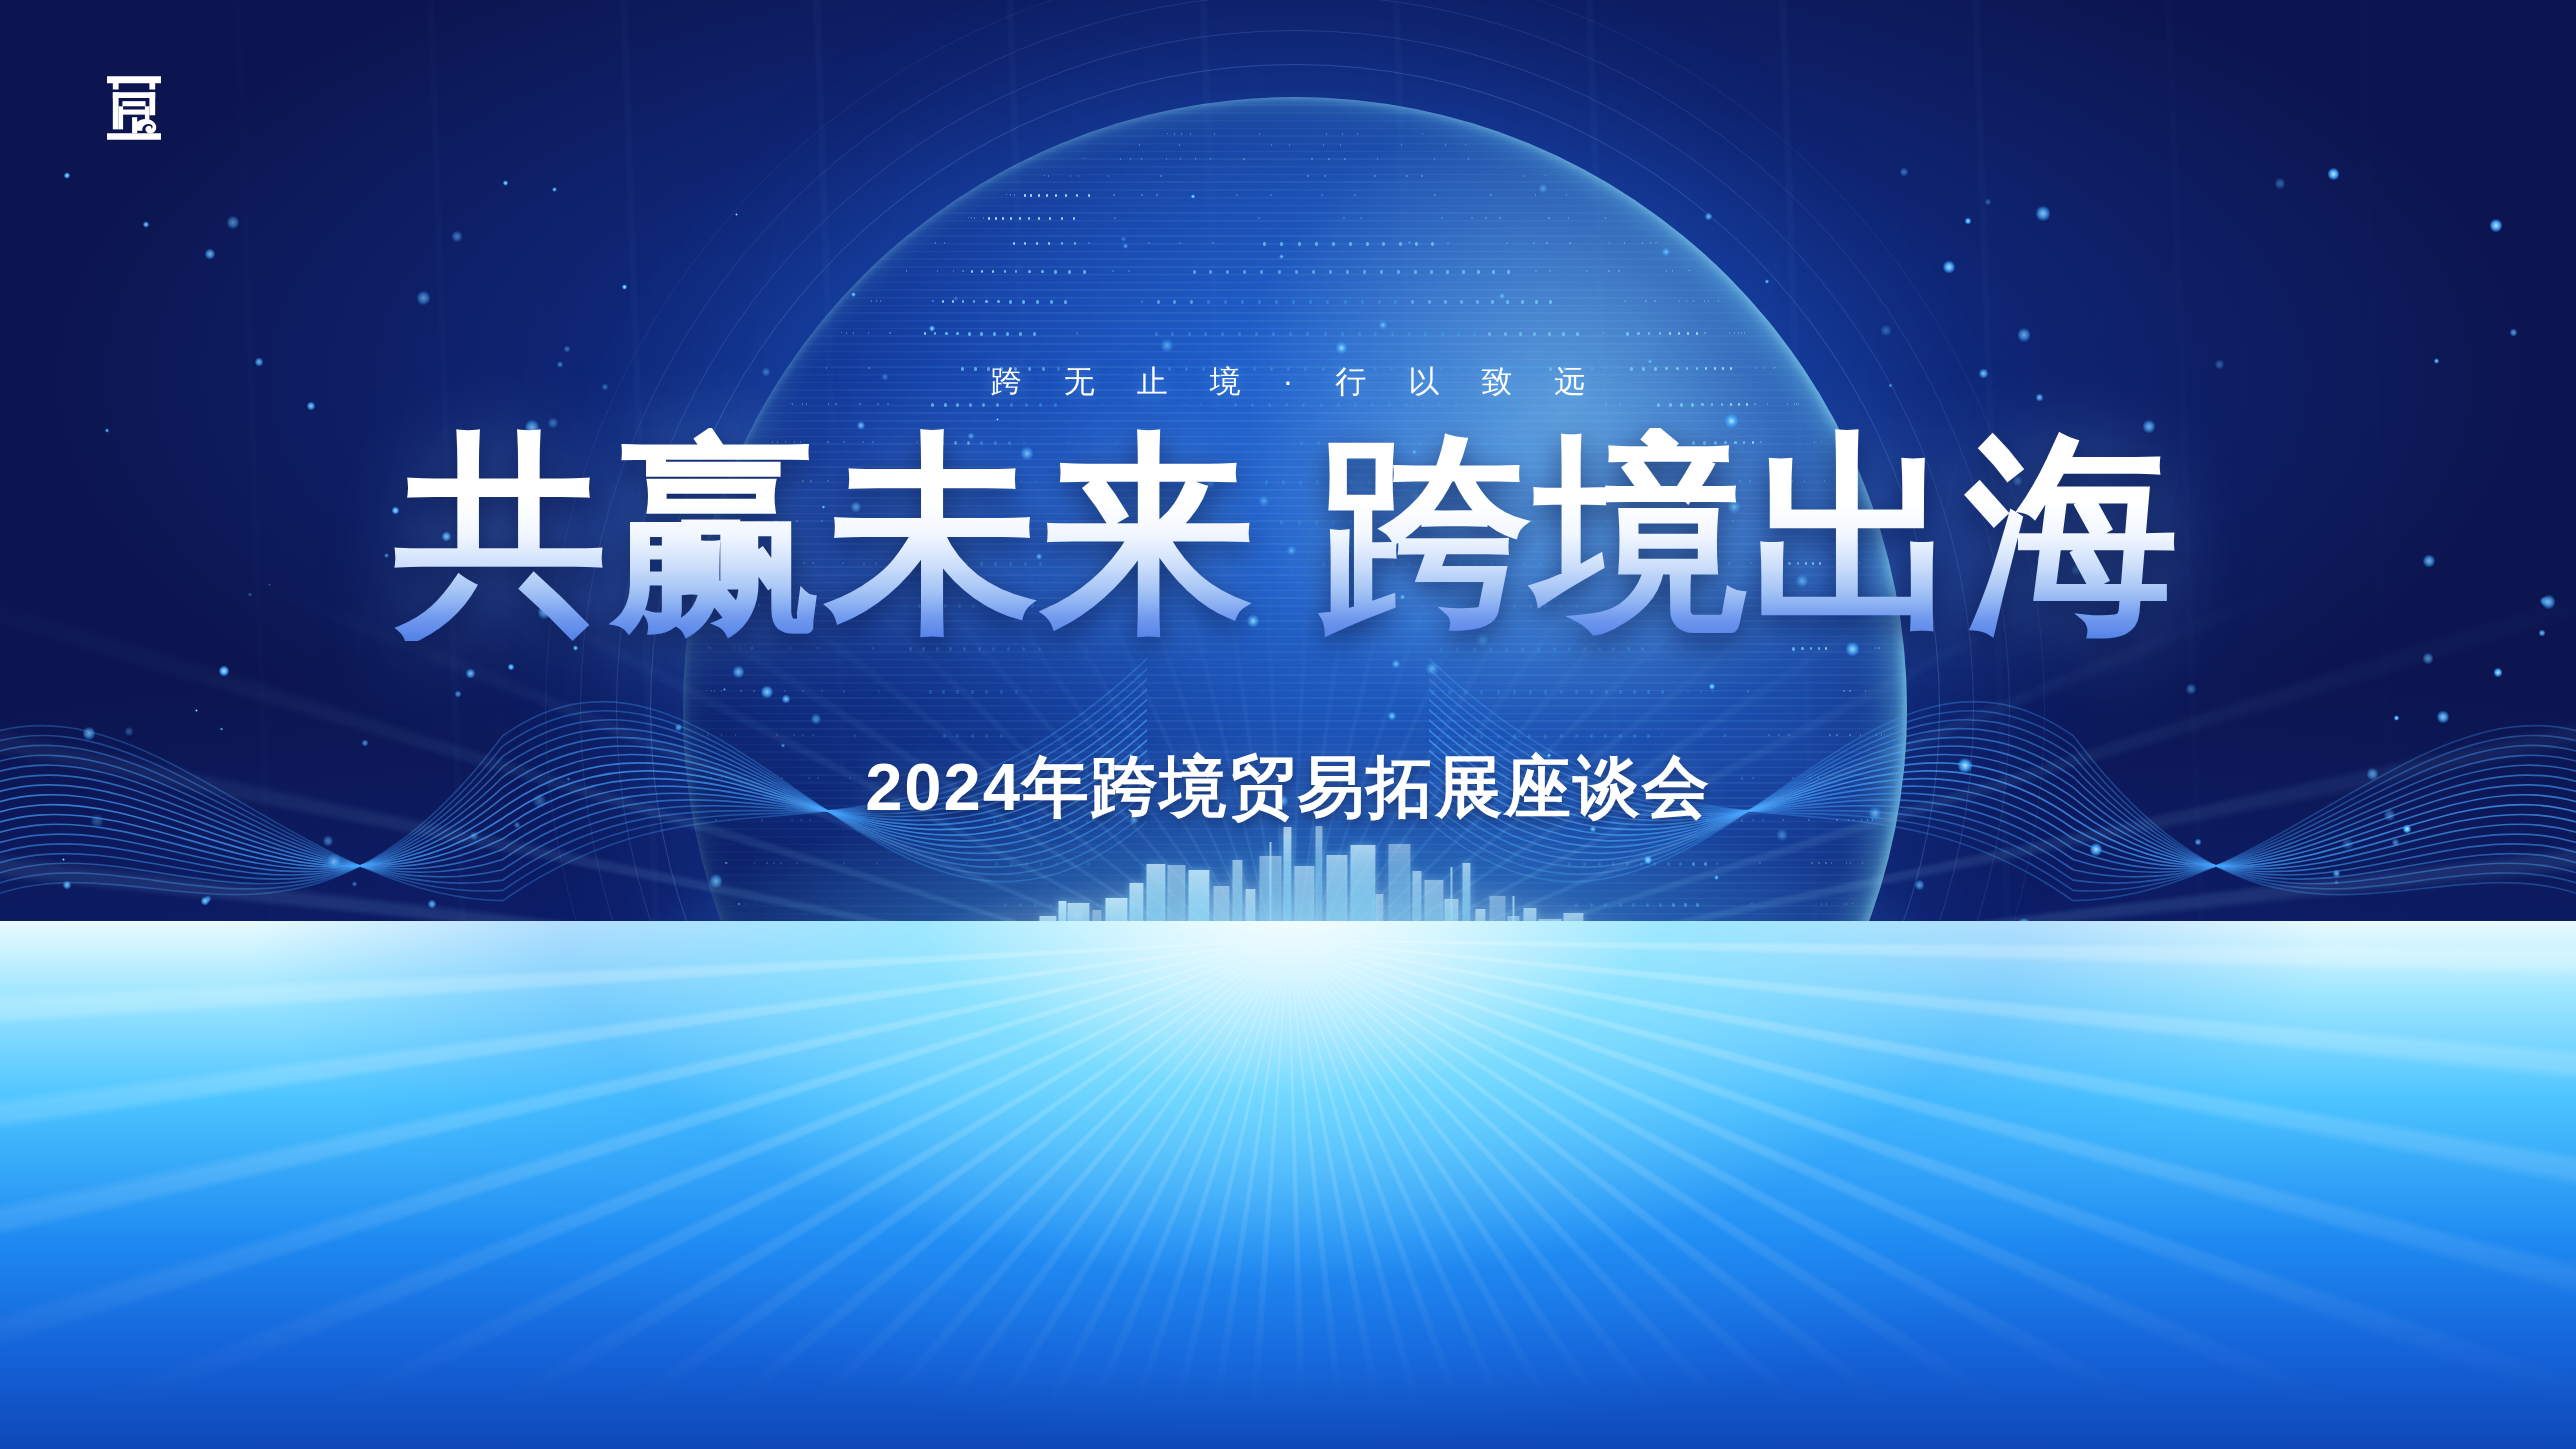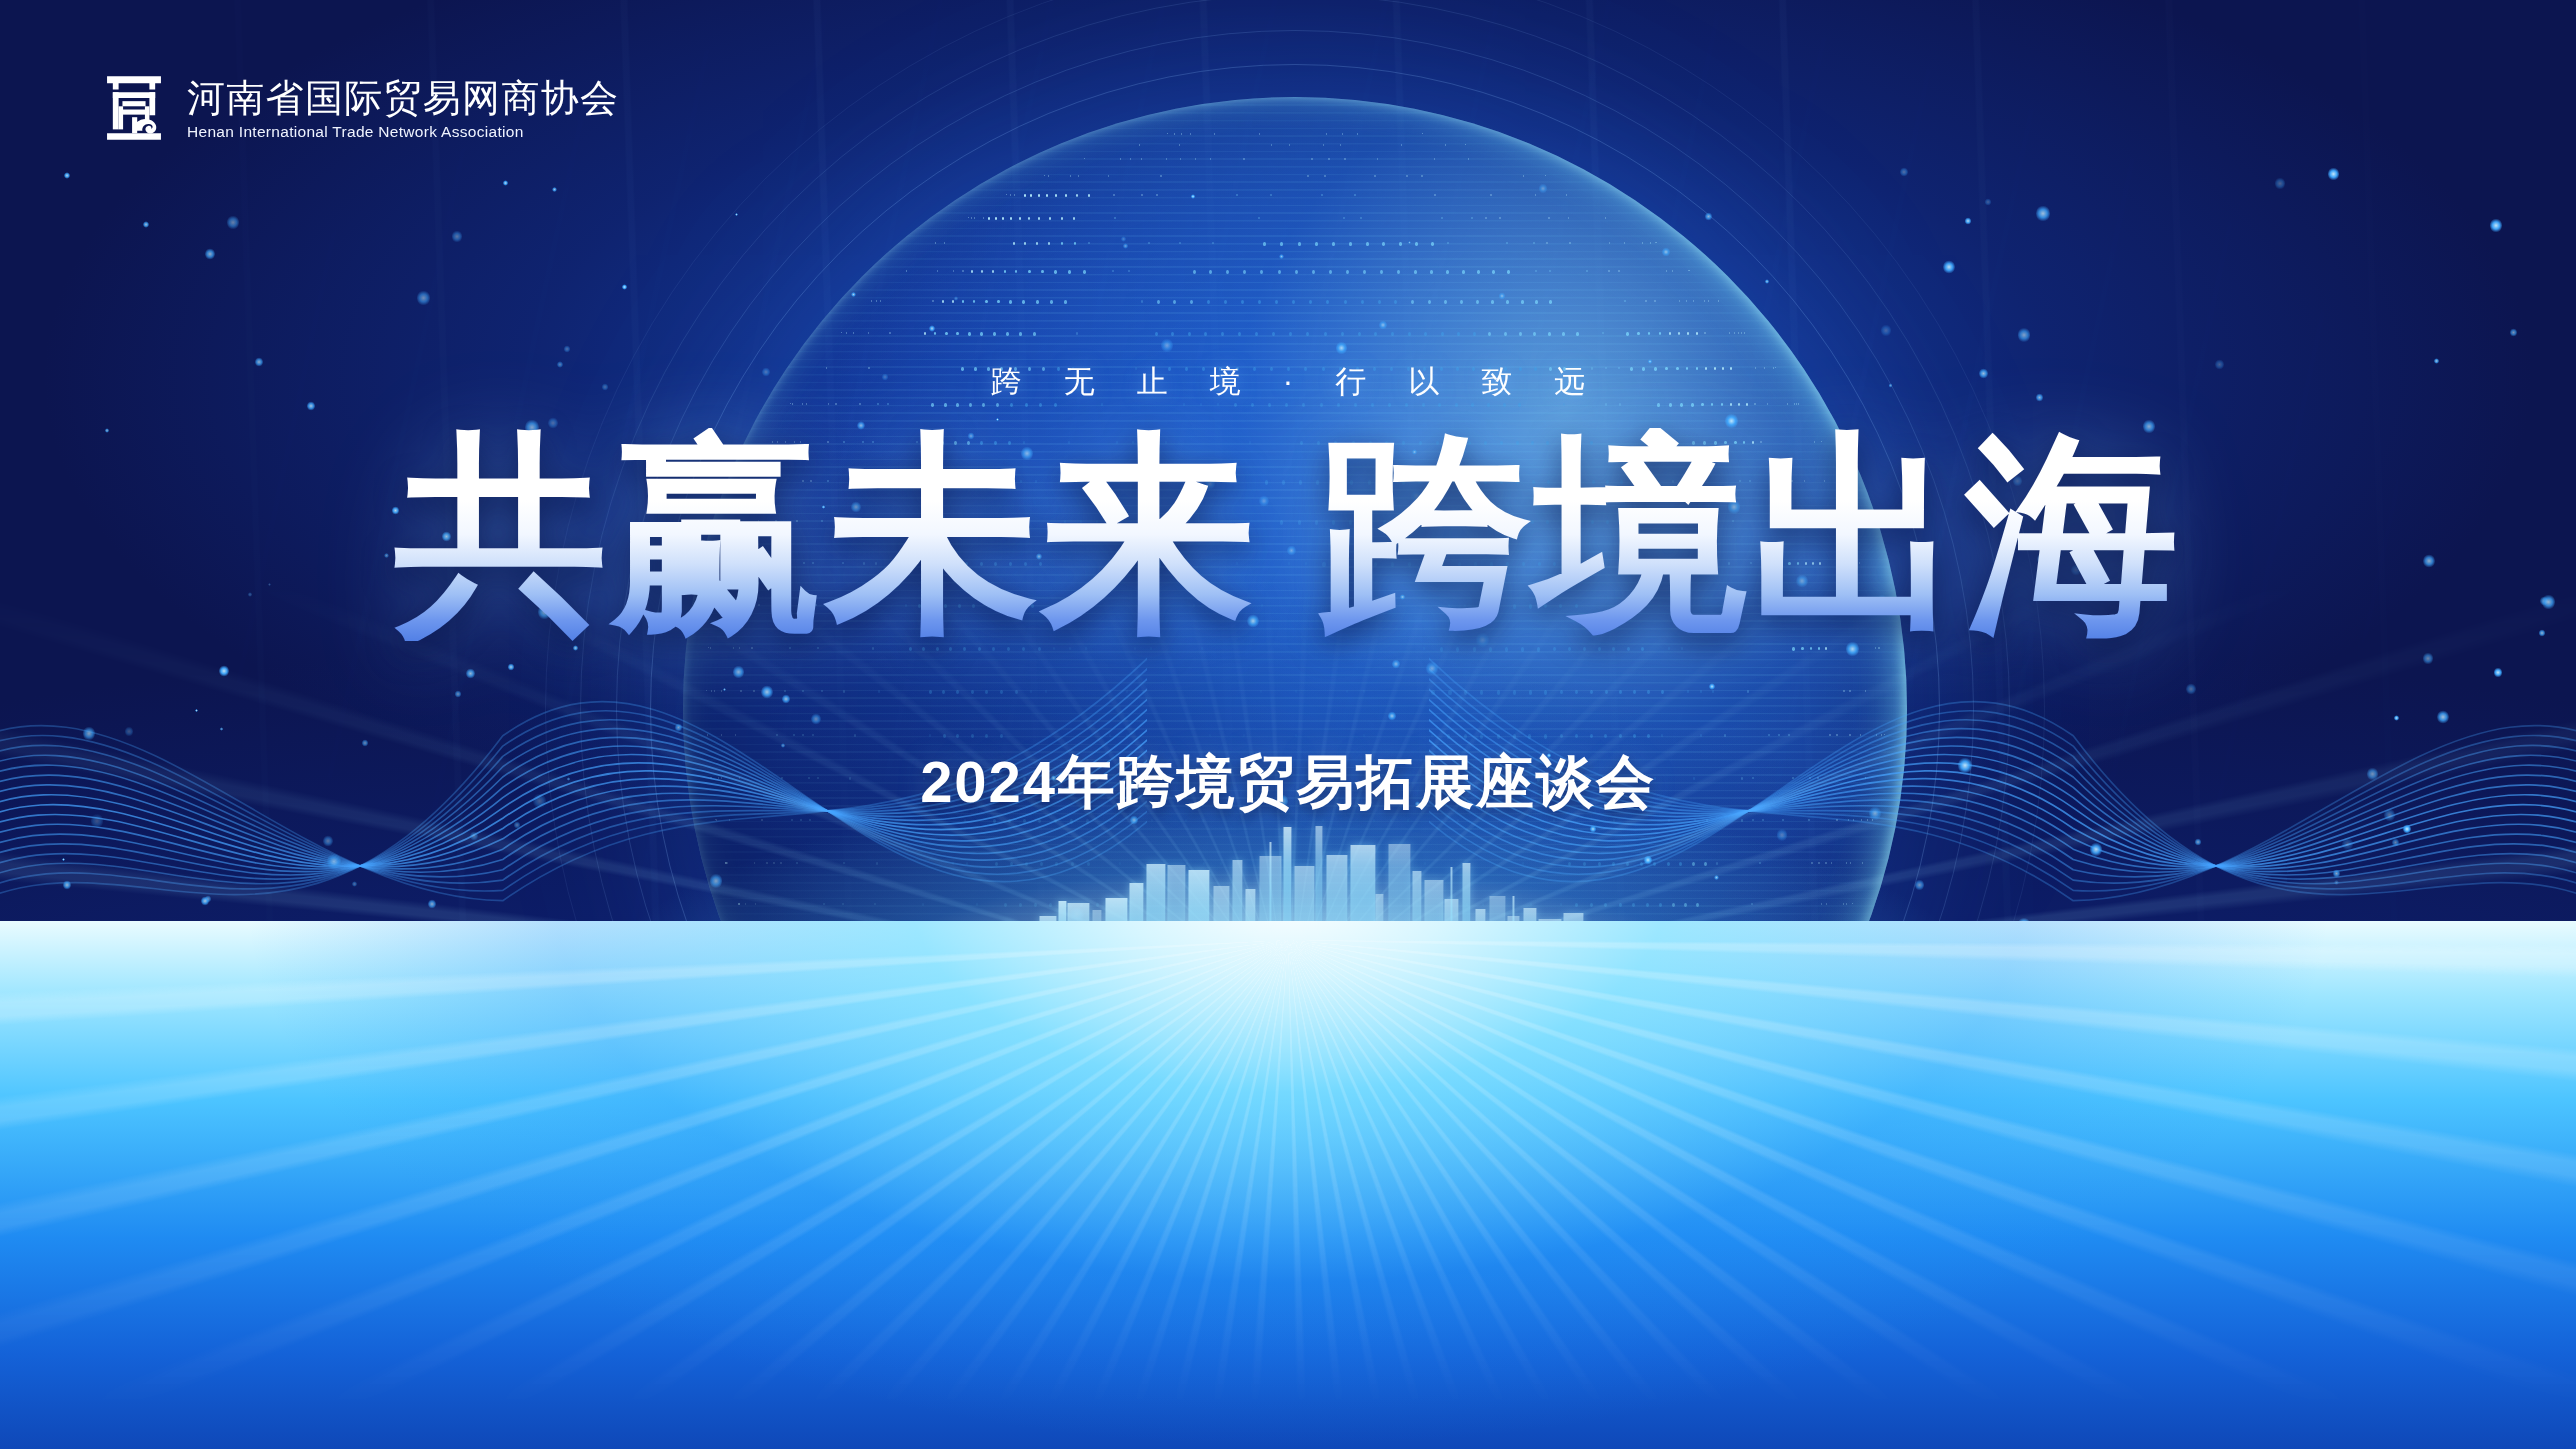--- a/index.html
+++ b/index.html
@@ -123,21 +123,21 @@
   #title{position:absolute;left:0;top:428px;width:100%;text-align:center;
     font-size:213px;line-height:1;font-weight:700;letter-spacing:2.6px;
     white-space:nowrap;
     background:linear-gradient(180deg,#ffffff 0%,#ffffff 34%,#f2f7ff 50%,#cfe0fb 64%,#9fc0f5 78%,#6e97ee 90%,#5280e6 100%);
     -webkit-background-clip:text;background-clip:text;color:transparent;
     filter:drop-shadow(0 10.3px 15.5px rgba(6,18,70,.65)) drop-shadow(0 0 39px rgba(120,190,255,.35));
   }
   #title .gap{display:inline-block;width:62px;}
 
   #subtitle{position:absolute;left:0;top:750px;width:100%;text-align:center;
-    font-size:58px;line-height:1.1;font-weight:700;letter-spacing:1.9px;color:#ffffff;
+    font-size:67px;line-height:1.1;font-weight:700;letter-spacing:1.9px;color:#ffffff;
     text-shadow:0 5.2px 11.6px rgba(6,20,72,.6), 0 0 26px rgba(130,195,255,.35);}
 
   #dateline{position:absolute;left:0;top:873px;width:100%;text-align:center;
     font-size:33px;line-height:1.2;color:#ffffff;letter-spacing:1.3px;
     text-shadow:0 2.6px 9px rgba(6,20,72,.5);}
 </style>
 </head>
 <body>
 
 <div id="banner">
@@ -1731,24 +1731,20 @@
         <path d="M72 33 h9 v36 h-9 z"></path>
         <path d="M30 47 h36 v8 H30 z"></path>
         <path d="M30 60 h36 v8 H30 z"></path>
         <path d="M6 97 h84 v10 H6 z"></path>
         <path d="M24 55 h7 v36 h-7 z"></path>
         <path d="M65 55 h7 v22 h-7 z"></path>
         <path d="M45 72 h8 v25 h-8 z"></path>
         <path d="M52 80 c10 -9 26 -6 30 4 c3 8 -4 15 -11 13 c-6 -2 -7 -9 -2 -11 c4 -2 7 1 6 4 c3 -1 3 -6 -2 -7 c-7 -2 -13 4 -12 10 l-9 0 c-1 -6 -2 -10 0 -13 z"></path>
       </g>
     </svg>
-    <div id="logo-text">
-      <div id="logo-cn">河南省国际贸易网商协会</div>
-      <div id="logo-en">Henan International Trade Network Association</div>
-    </div>
   </div>
 
   <div id="tagline">跨 无 止 境 · 行 以 致 远</div>
 
   <div id="title">
     <span>共赢未来</span><span class="gap"></span><span>跨境出海</span>
   </div>
 
   <div id="subtitle">2024年跨境贸易拓展座谈会</div>
 

